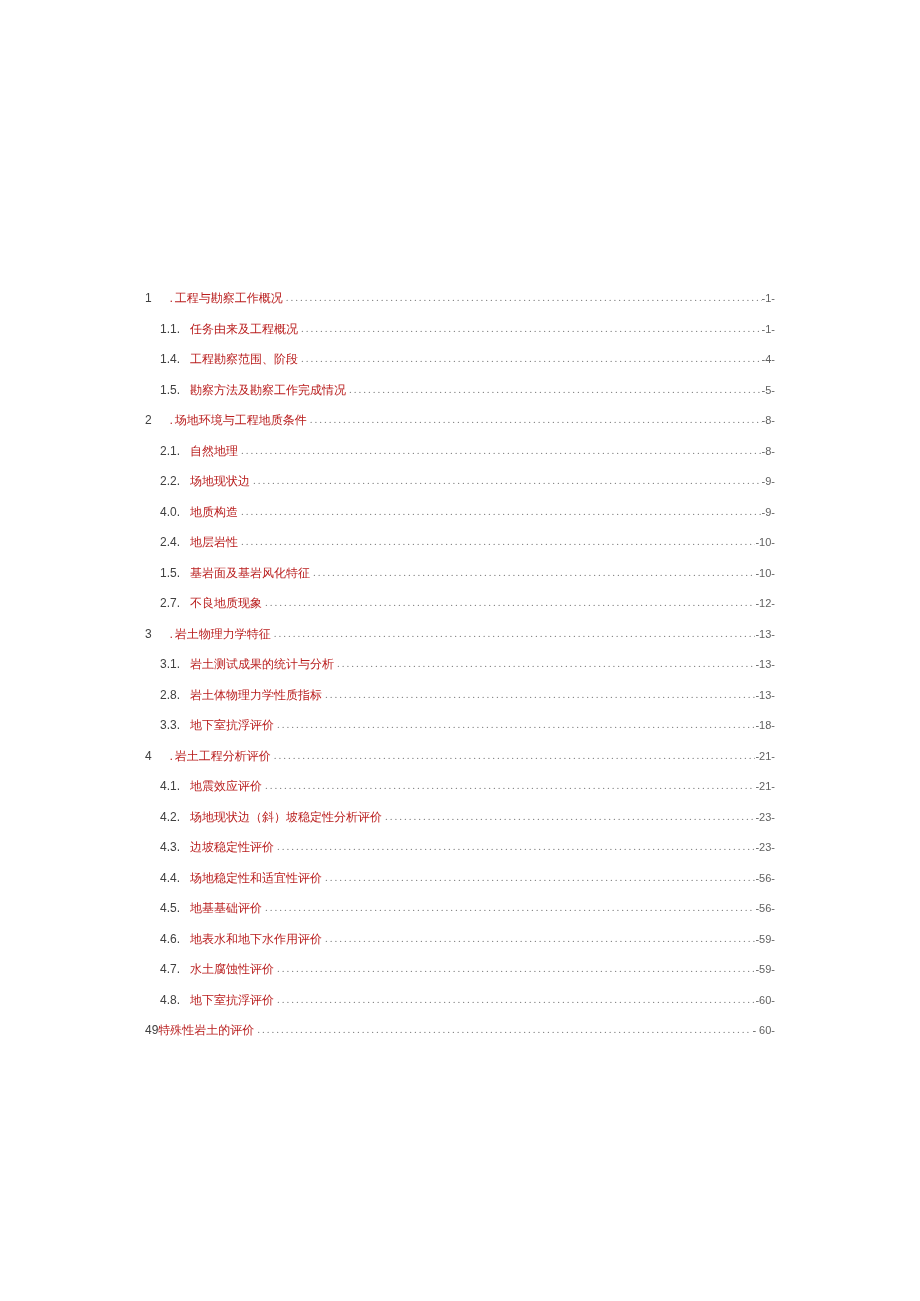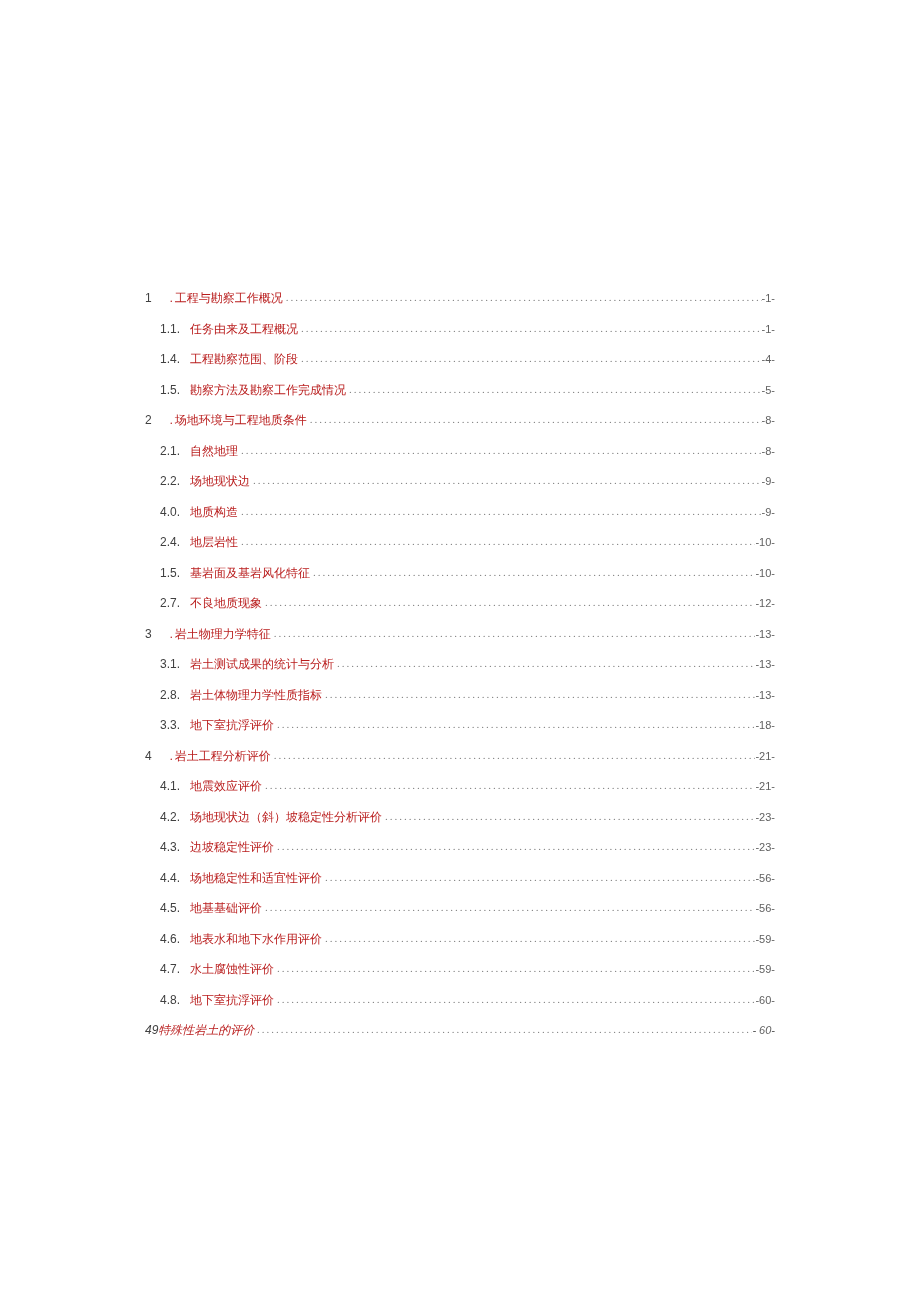--- a/index.html
+++ b/index.html
@@ -23,21 +23,20 @@
       white-space: nowrap;
     }
     .toc-line.level-1 {
       padding-left: 0;
     }
     .toc-line.level-2 {
       padding-left: 15px;
     }
     .toc-line.special {
       padding-left: 0;
-      font-style: italic;
     }
     .num-part {
       font-family: Arial, sans-serif;
       color: #404040;
       flex-shrink: 0;
     }
     .level-1 .num-part {
       margin-right: 18px;
     }
     .level-2 .num-part {

